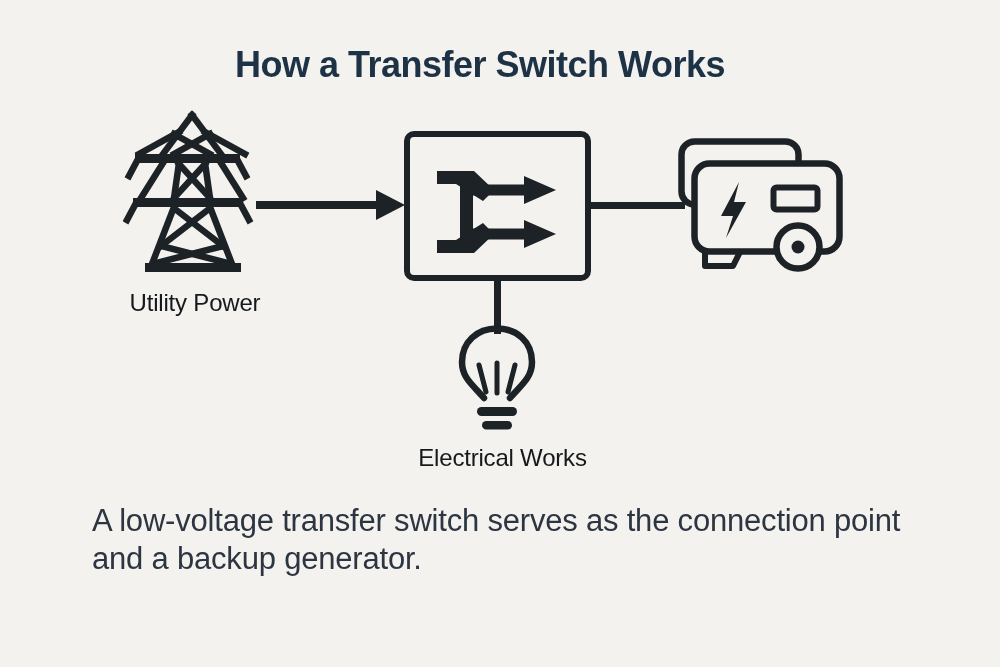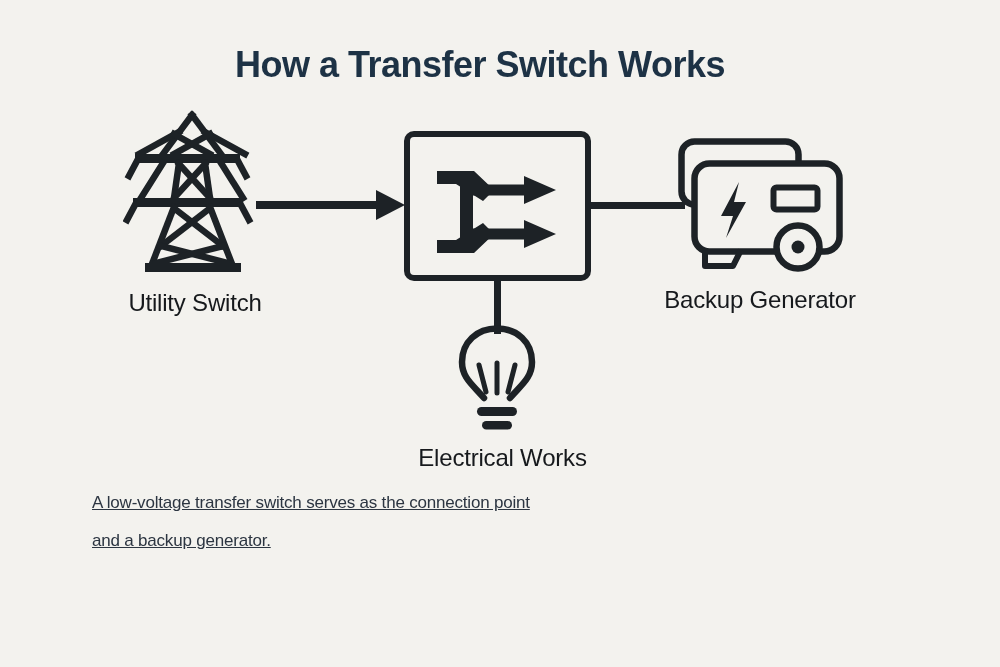--- a/index.html
+++ b/index.html
@@ -33,22 +33,22 @@
 
   .comp-label{
     position:absolute;color:var(--label);font-size:24px;font-weight:500;
     text-align:center;letter-spacing:-0.2px;white-space:nowrap;
   }
   .label-utility{left:85px;top:289px;width:220px;}
   .label-generator{left:630px;top:286px;width:260px;}
   .label-load{left:380px;top:444px;width:245px;}
 
   .description{
-    position:absolute;left:92px;top:484px;width:820px;
-    color:var(--body);font-size:17px;line-height:37.5px;letter-spacing:-0.2px;text-decoration:underline;
+    position:absolute;left:92px;top:502px;width:820px;
+    color:var(--body);font-size:31px;line-height:37.5px;letter-spacing:-0.2px;
   }
   .description div{white-space:nowrap;}
 </style>
 </head>
 <body>
 
 <div class="canvas">
 
   <div class="title">How a Transfer Switch Works</div>
 
@@ -79,21 +79,21 @@
     <path d="M51,101 L29,158"></path>
     <path d="M87,101 L109,158"></path>
     <path d="M52,103 L100,140"></path>
     <path d="M86,103 L38,140"></path>
     <path d="M38,140 L105,157"></path>
     <path d="M100,140 L33,157"></path>
 
     <rect x="22" y="157" width="96" height="9" fill="currentColor" stroke="none"></rect>
   </svg>
 
-  <div class="comp-label label-utility">Utility Switch</div>
+  <div class="comp-label label-utility">Utility Power</div>
 
   <svg class="icon-svg flow-arrow" viewBox="0 0 156 42">
     <rect x="4" y="17" width="122" height="8" fill="currentColor"></rect>
     <polygon points="124,6 153,21 124,36" fill="currentColor"></polygon>
   </svg>
 
   <div class="switch-box">
     <svg viewBox="0 0 175 138">
 
       <path d="M58,47.5 H114 V39 L146,53 L114,67 V58.5 H58 Z" fill="currentColor"></path>
@@ -111,21 +111,20 @@
   <svg class="icon-svg generator" viewBox="0 0 170 140">
     <rect x="5.5" y="5.5" width="117" height="63" rx="13" fill="none" stroke="currentColor" stroke-width="6.5"></rect>
     <rect x="18.5" y="27.5" width="145" height="88" rx="15" fill="var(--bg)" stroke="currentColor" stroke-width="6.5"></rect>
     <polygon points="63,46 45,80 57,80 50,102 70,66 58,66" fill="currentColor"></polygon>
     <rect x="97.5" y="51.5" width="44" height="22" rx="3" fill="none" stroke="currentColor" stroke-width="6"></rect>
     <path d="M29,112 L29,130 L57,130 L65,114" fill="none" stroke="currentColor" stroke-width="6" stroke-linejoin="round"></path>
     <circle cx="122" cy="111" r="21.5" fill="var(--bg)" stroke="currentColor" stroke-width="6.5"></circle>
     <circle cx="122" cy="111" r="6.5" fill="currentColor"></circle>
   </svg>
 
-  <div class="comp-label label-generator">Backup Generator</div>
 
   <div class="connector-v"></div>
 
   <svg class="icon-svg bulb" viewBox="0 0 90 112">
     <path d="M32,76 C21,63 10,56 10,40 C10,20 25,6.5 45,6.5 C65,6.5 80,20 80,40 C80,56 69,63 58,76" fill="none" stroke="currentColor" stroke-width="6.5" stroke-linecap="round"></path>
     <path d="M34,70 L27,43" stroke="currentColor" stroke-width="5" stroke-linecap="round"></path>
     <path d="M45,71 L45,41" stroke="currentColor" stroke-width="5" stroke-linecap="round"></path>
     <path d="M56,70 L63,43" stroke="currentColor" stroke-width="5" stroke-linecap="round"></path>
     <rect x="25" y="85" width="40" height="9" rx="4.5" fill="currentColor"></rect>
     <rect x="30" y="99" width="30" height="8.5" rx="4.25" fill="currentColor"></rect>

